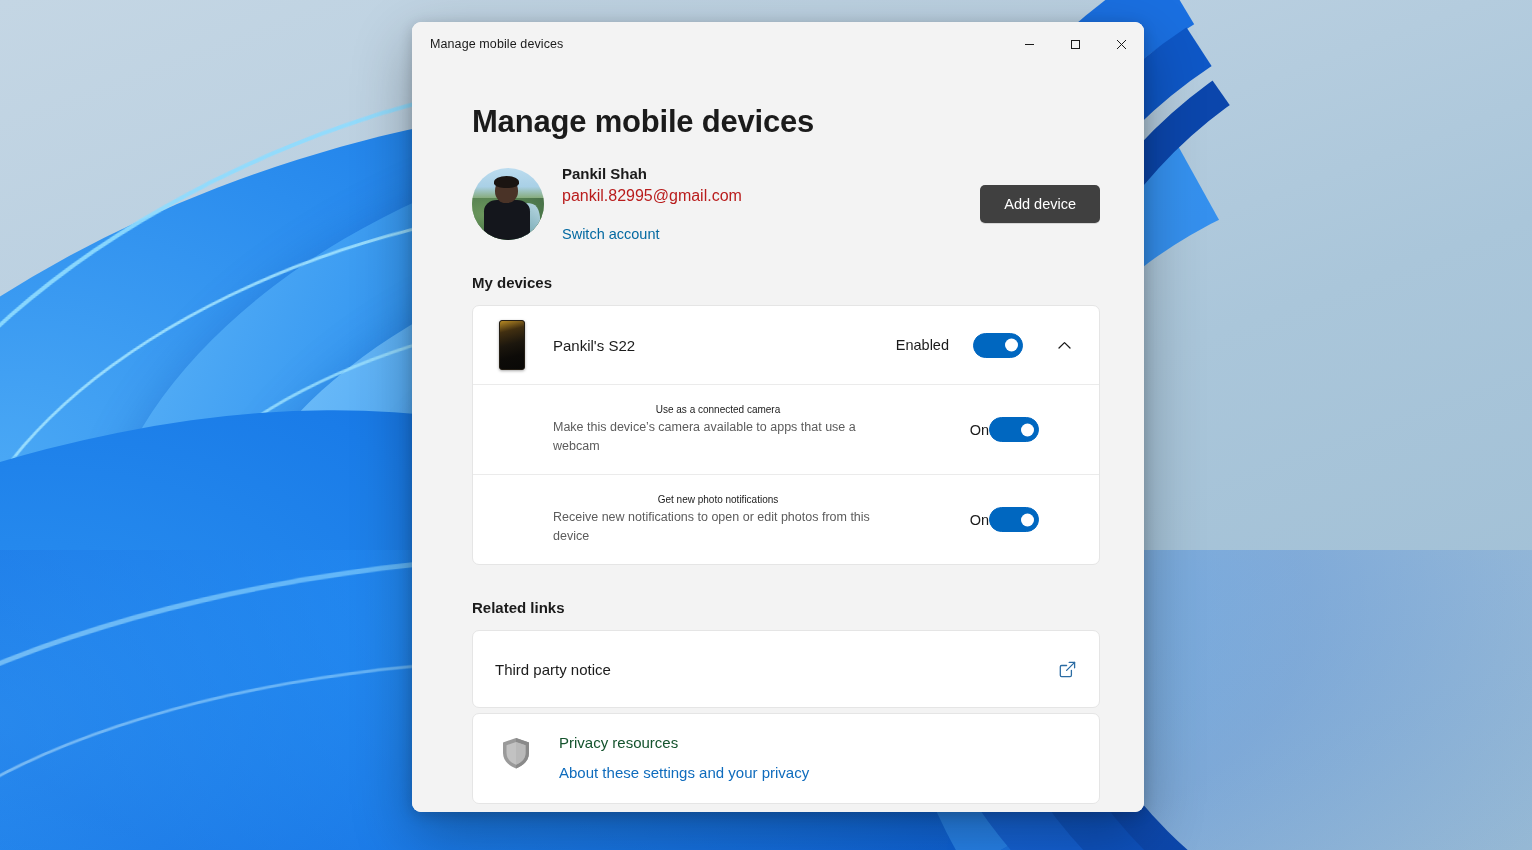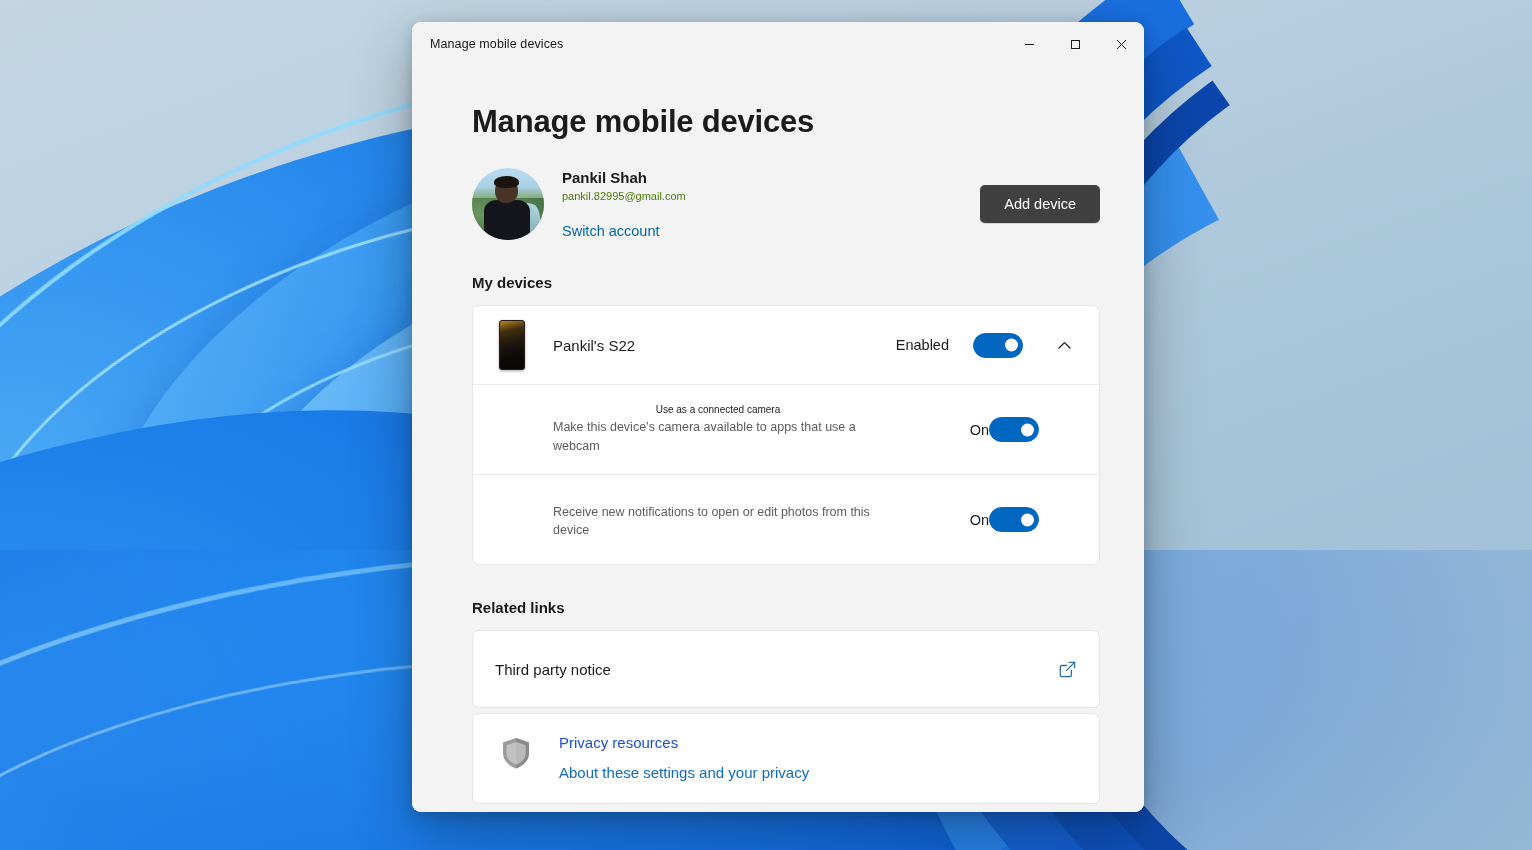--- a/index.html
+++ b/index.html
@@ -196,21 +196,21 @@
     background: #1a1411;
   }
   .avatar .body {
     position: absolute; left: 12px; bottom: 0;
     width: 46px; height: 40px;
     border-radius: 28% 28% 0 0;
     background: #14161c;
   }
   .account-text { margin-left: 18px; line-height: 1.28; }
   .acct-name  { font-size: 15px; font-weight: 700; color: #1b1b1b; }
-  .acct-email { font-size: 11px; color: #4d7c0f; margin-top: 2px; }
+  .acct-email { font-size: 16px; color: #b91c1c; margin-top: 2px; }
   .acct-link  { font-size: 14.5px; color: #0369a1; margin-top: 19px; cursor: pointer; }
 
   .add-device-btn {
     margin-left: auto;
     background: #404040;
     color: #fff;
     border: none;
     border-radius: 5px;
     font-family: inherit;
     font-size: 14.5px;
@@ -317,21 +317,21 @@
     align-items: center;
     padding: 22px 22px 22px 22px;
     min-height: 76px;
     cursor: pointer;
   }
   .link-label { font-size: 15px; color: #1b1b1b; }
   .ext-icon { margin-left: auto; display: flex; align-items: center; }
 
   .privacy-card { display: flex; align-items: flex-start; padding: 20px 22px 22px 28px; }
   .shield { flex: 0 0 30px; margin-right: 28px; margin-top: 2px; }
-  .privacy-title { font-size: 15px; color: #1d4ed8; }
+  .privacy-title { font-size: 15px; color: #14532d; }
   .privacy-link  { font-size: 15px; color: #0f6cbd; margin-top: 13px; cursor: pointer; }
 </style>
 </head>
 <body>
 
 <div id="desktop">
 
   <div class="wp wp-mass"></div>
   <div class="wp petal p1"></div>
   <div class="wp petal p2"></div>
@@ -422,20 +422,21 @@
             <div class="setting-right">
               <div class="state-label">On</div>
               <div class="toggle">
                 <div class="knob"></div>
               </div>
             </div>
           </div>
 
           <div class="setting-row">
             <div class="setting-text">
+              <div class="setting-title">Get new photo notifications</div>
               <div class="setting-desc">Receive new notifications to open or edit photos from this device</div>
             </div>
             <div class="setting-right">
               <div class="state-label">On</div>
               <div class="toggle">
                 <div class="knob"></div>
               </div>
             </div>
           </div>
 

